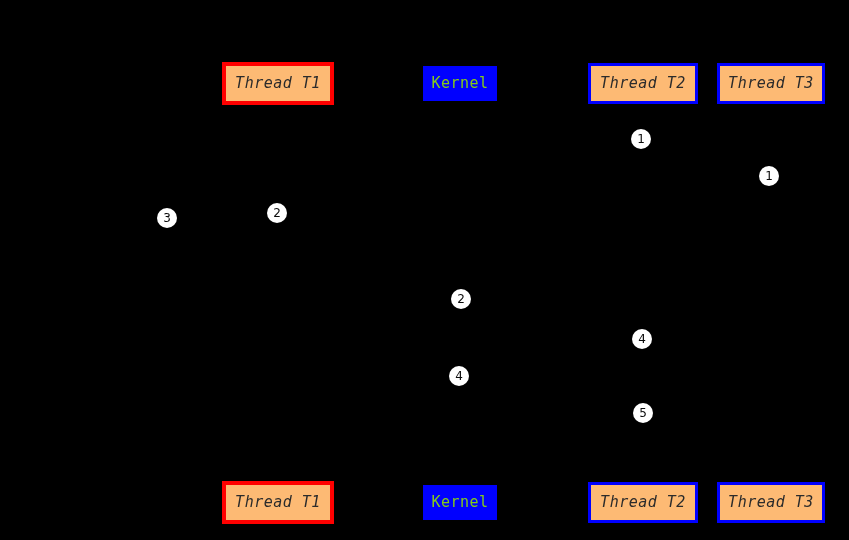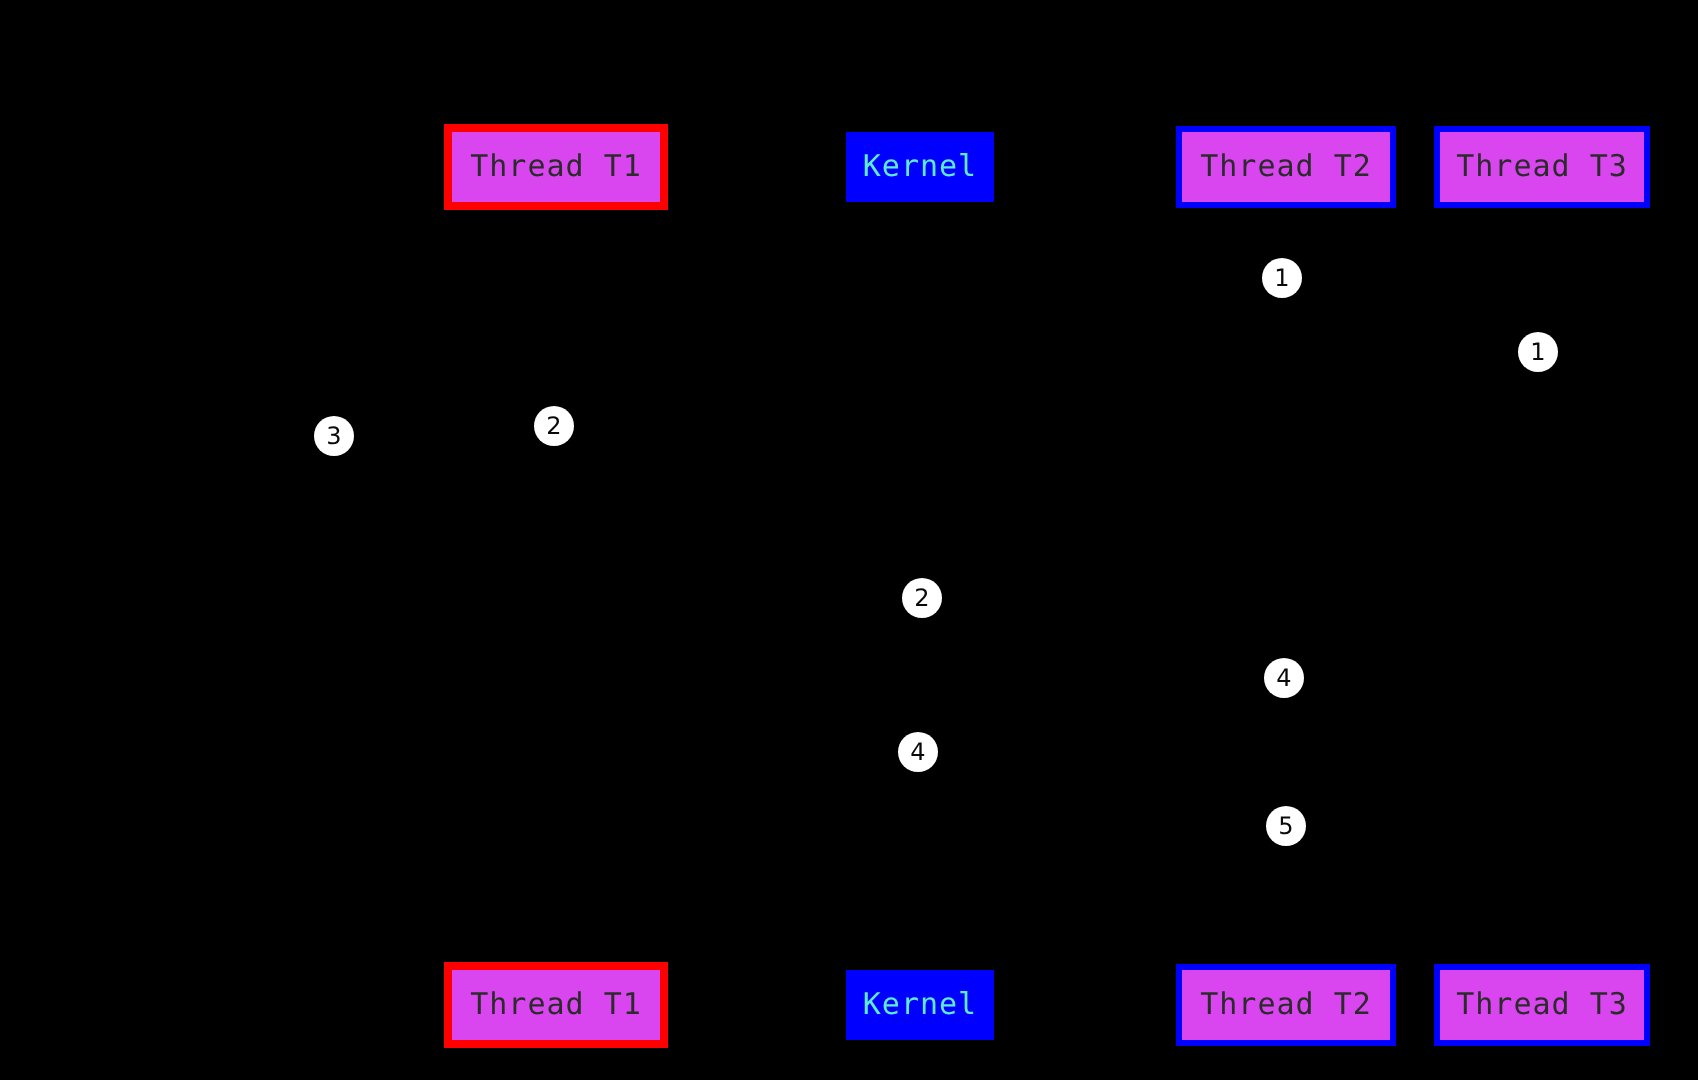--- a/index.html
+++ b/index.html
@@ -25,27 +25,28 @@
     display: flex;
     align-items: center;
     justify-content: center;
     font-family: "DejaVu Sans Mono", monospace;
     font-size: 15px;
     letter-spacing: 0.5px;
     white-space: nowrap;
     line-height: 1;
   }
   .participant.thread {
-    background: #d946ef;
+    background: #fdba74;
     color: #2B2B2B;
     border-style: solid;
+    font-style: italic;
   }
   .participant.kernel {
     background: #0000FF;
-    color: #5eead4;
+    color: #84cc16;
     border: 0;
   }
 
   
   .lifeline {
     position: absolute;
     width: 1px;
     background: #000000;
   }
   

